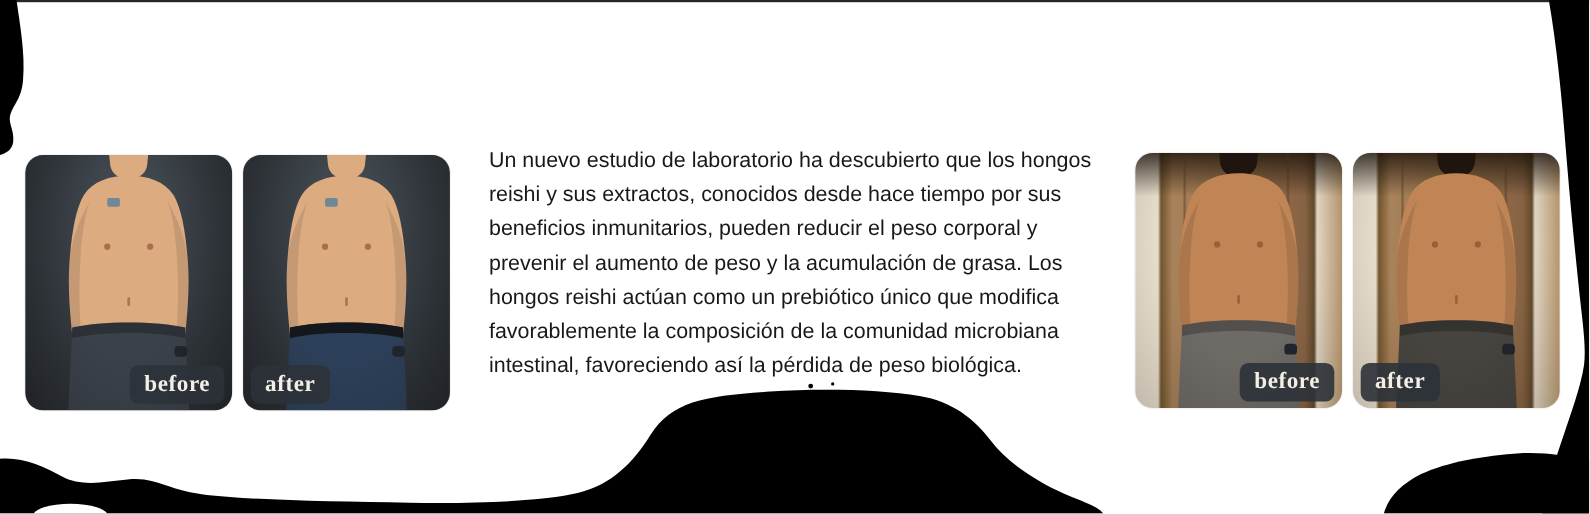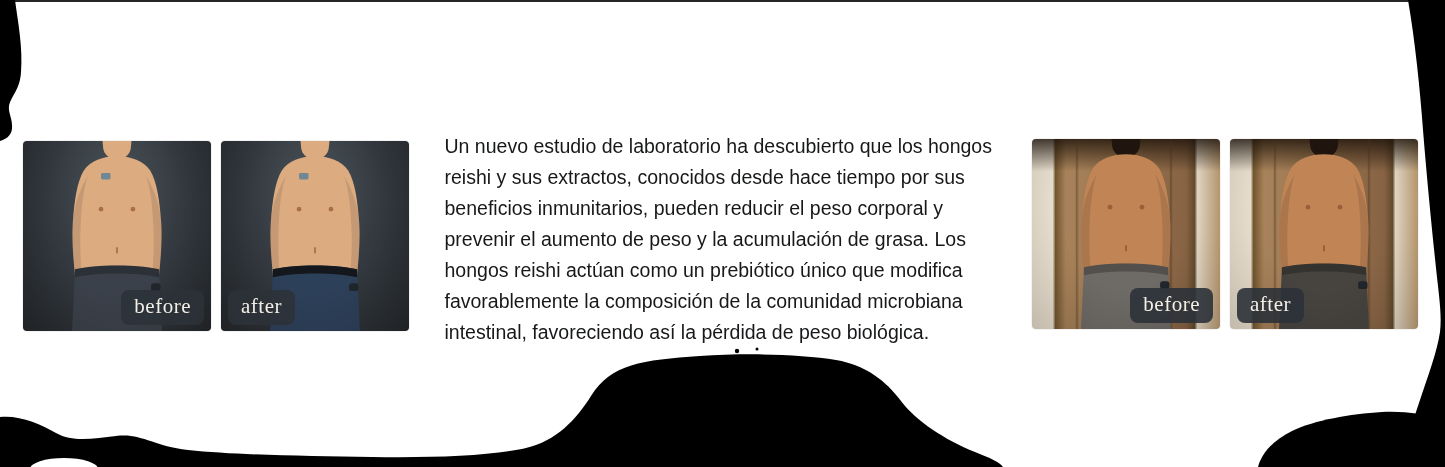--- a/index.html
+++ b/index.html
@@ -8,22 +8,22 @@
   
   .title{margin:0;position:absolute;top:20px;left:0;width:100%;text-align:center;
          font-family:"Liberation Serif",serif;font-weight:700;font-size:46px;line-height:56px;
          letter-spacing:-1px;color:#000;white-space:nowrap;}
   
   .content-row{position:absolute;top:138px;left:0;right:0;display:flex;align-items:flex-start;
                padding:0 27px 0 23px;box-sizing:border-box;}
   .pair{display:flex;gap:10px;flex:0 0 auto;}
   .pair-left{margin-top:3px;}
   .pair-right{margin-top:1px;}
-  .photo-card{position:relative;width:188px;height:190px;border-radius:4px;overflow:hidden;
-              box-shadow:0 0 0 1px rgba(0,0,0,0.05);}
+  .photo-card{position:relative;width:188px;height:232px;border-radius:16px;overflow:hidden;
+              box-shadow:0 0 0 1px rgba(0,0,0,0.05);font-weight:bold;}
   .pair-left .photo-card{background:radial-gradient(ellipse at 50% 28%,#4c545b 0%,#343a40 48%,#26292d 100%);
                          --skin:#dcab80;}
   .card-l1{--pants:#3b414a;}
   .card-l2{--pants:#2d4059;--band:#14171c;}
   .pair-right .photo-card{
       background:
         linear-gradient(180deg,rgba(24,15,7,0.78) 0%,rgba(24,15,7,0) 17%),
         linear-gradient(90deg,#ece2d1 0%,#ece2d1 11%,#74572f 12.5%,#a8825a 18%,#9a7650 45%,#936f4b 58%,#876344 82%,#644b2c 86.5%,#e5dac8 88%,#c4a277 100%);
       --skin:#c08455;--beard:#20150e;}
   .card-r1{--pants:#6e6a66;}

